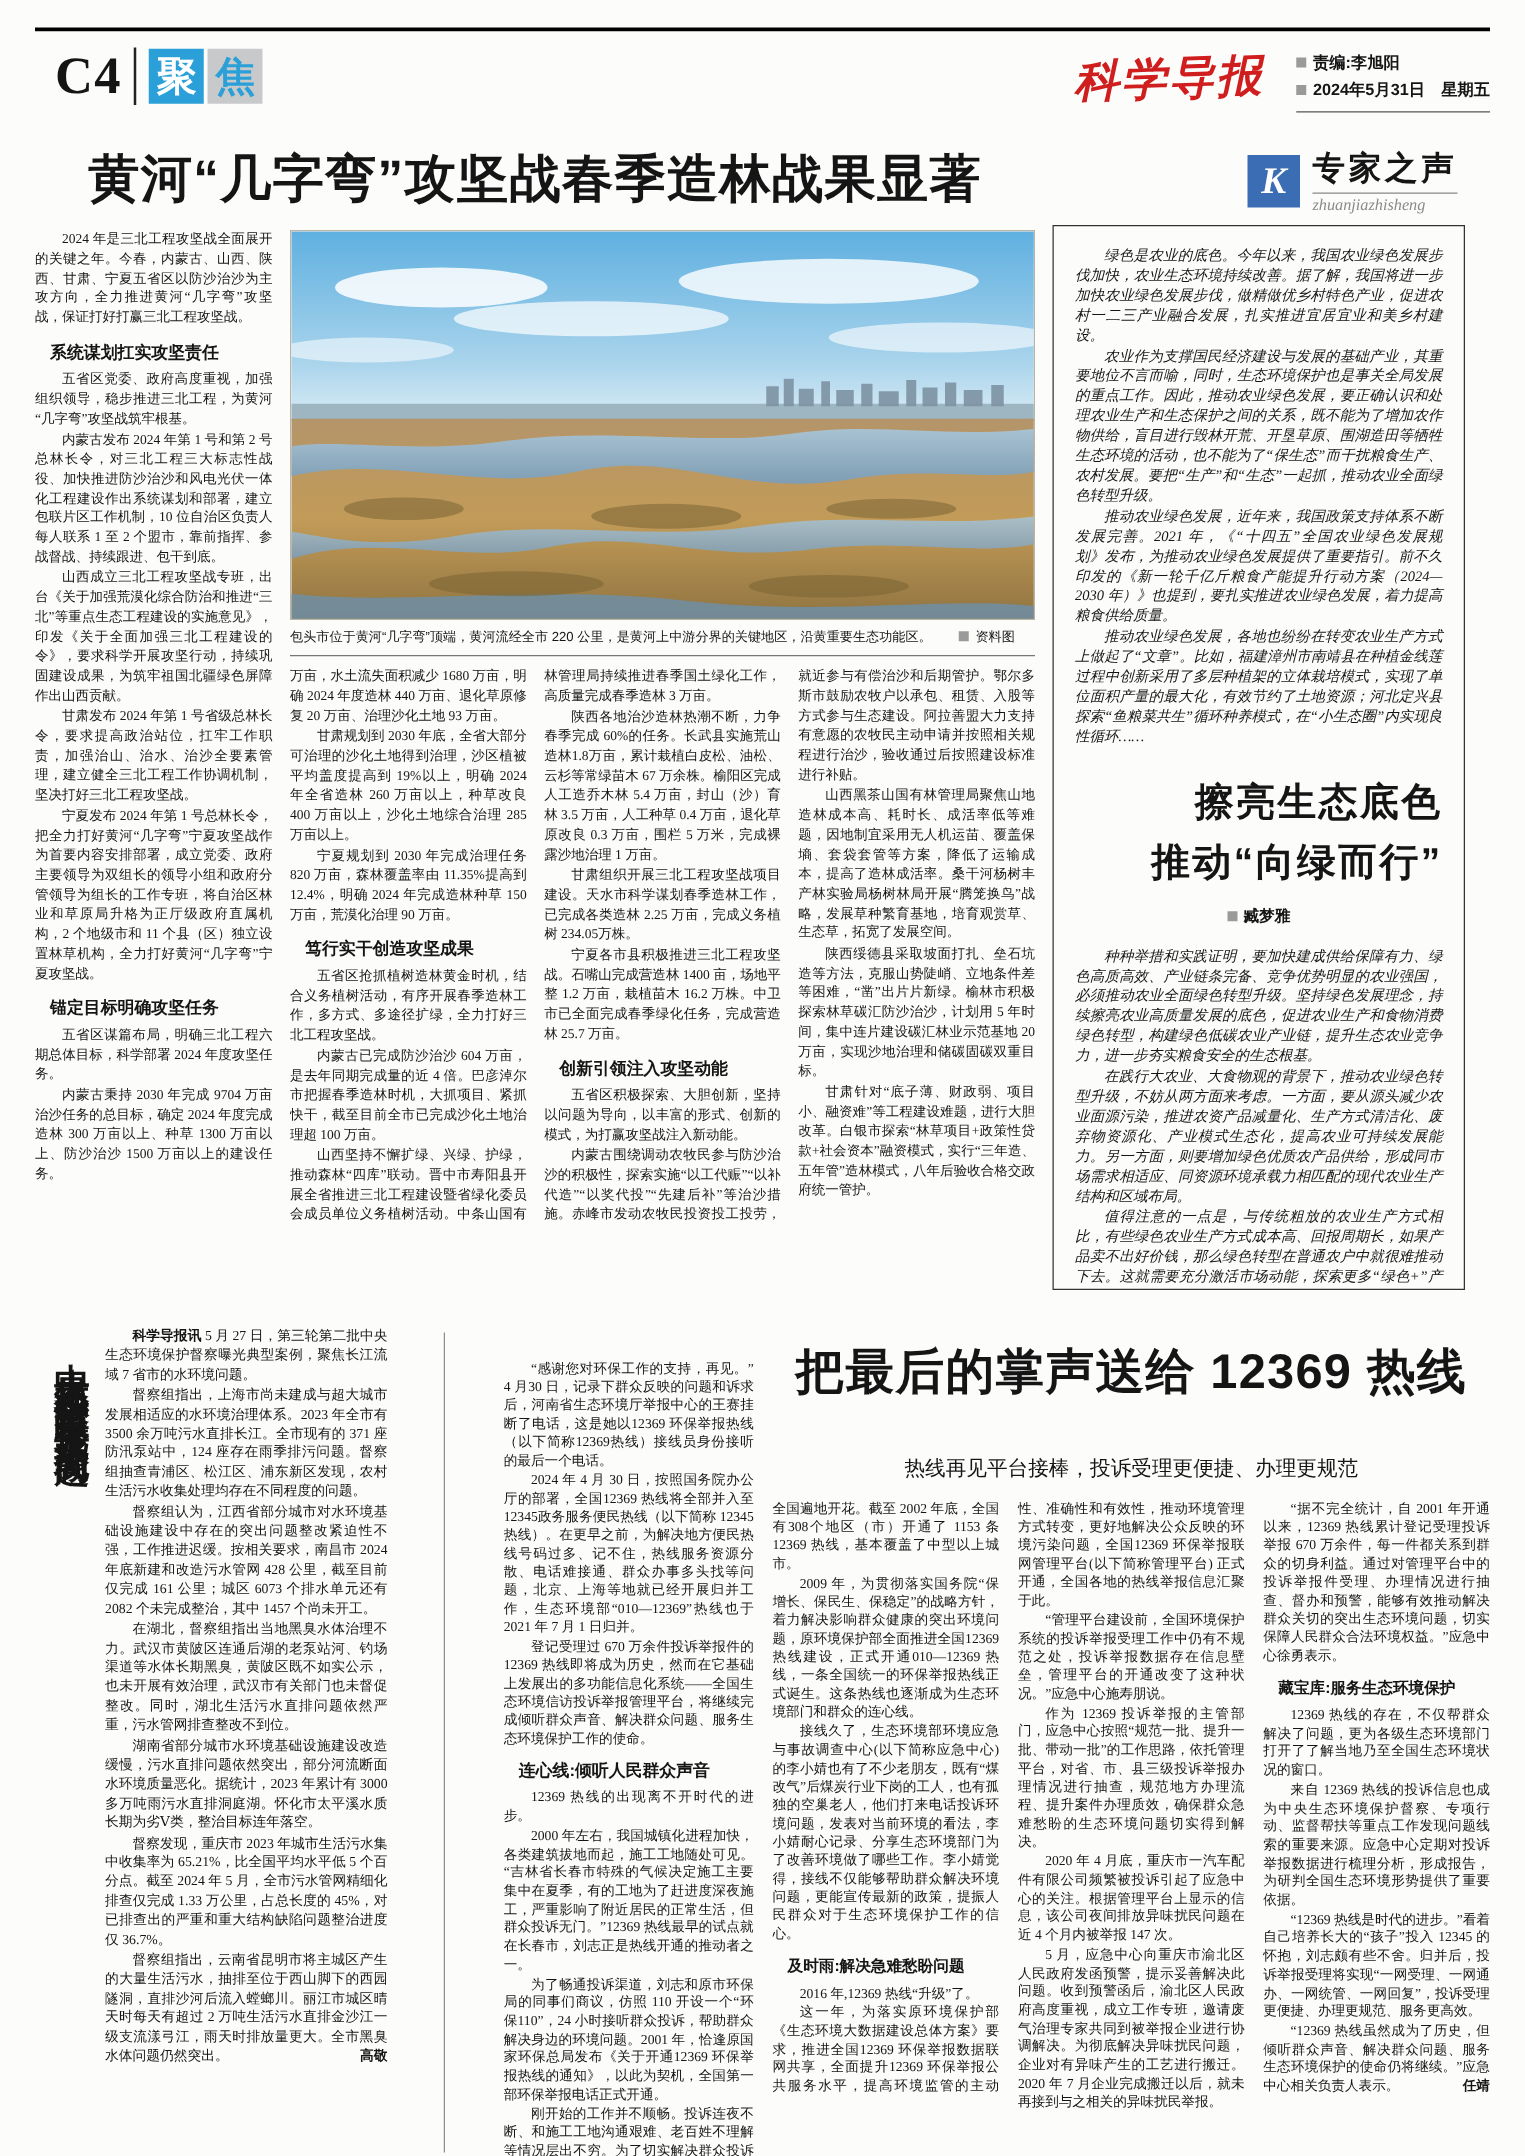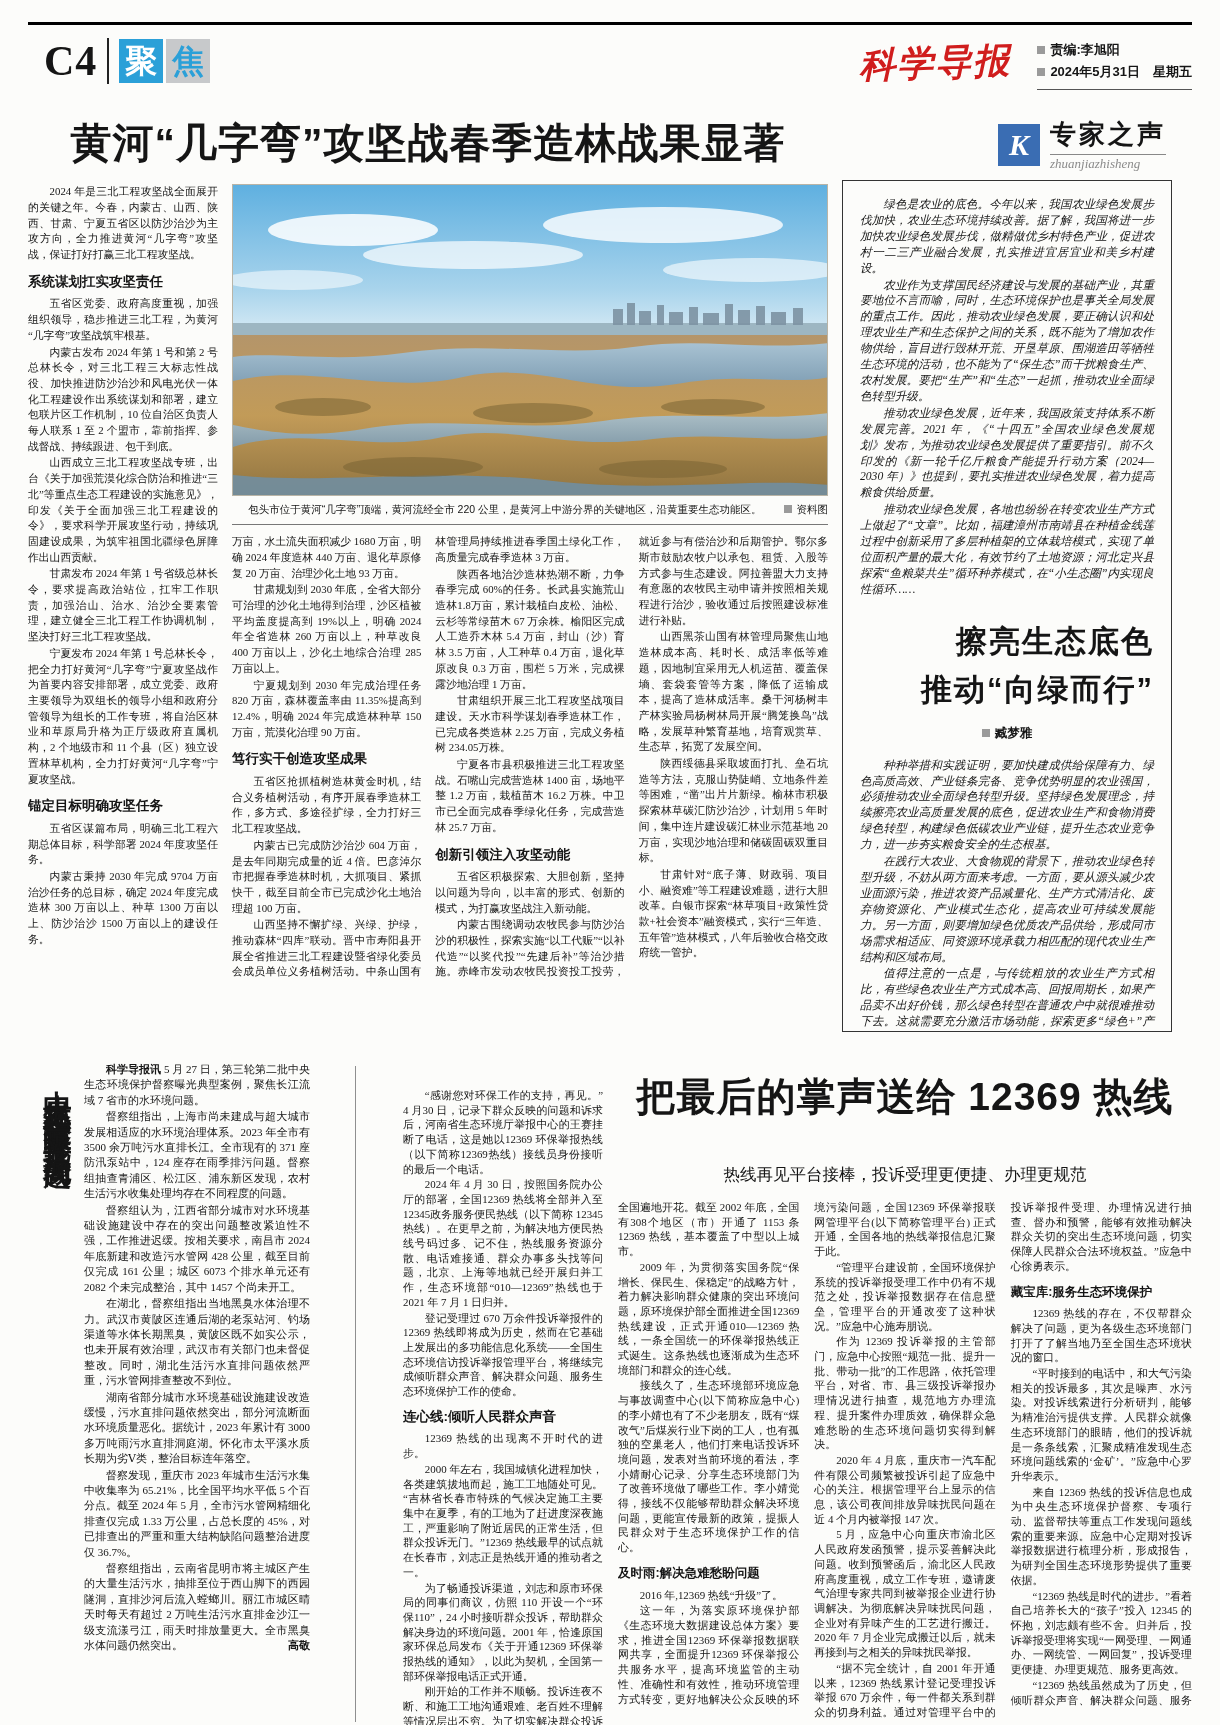--- a/index.html
+++ b/index.html
@@ -25,29 +25,29 @@
   .sq{display:inline-block;width:8px;height:8px;background:#9a9a9a;margin-right:5px;}
   
   .content{display:flex;gap:14px;}
   .left-zone{width:800px;}
   .main-headline{font-family:"Liberation Sans","DejaVu Sans",sans-serif;font-weight:900;
      font-size:41px;letter-spacing:1px;text-align:center;margin:16px 0 16px;line-height:1.2;}
   .main-body{display:flex;gap:14px;}
   .mcol1{width:190px;height:822px;overflow:hidden;font-size:10.8px;line-height:15.7px;text-align:justify;}
   .mrest{width:596px;}
   .photo{width:596px;height:312px;margin:0;overflow:hidden;border:1px solid #b9b4a6;box-sizing:border-box;}
-  .caption{display:flex;justify-content:flex-end;align-items:baseline;font-size:10.5px;
+  .caption{display:flex;justify-content:flex-start;align-items:baseline;font-size:10.5px;
      margin:7px 0 9px;font-family:"Liberation Sans",sans-serif;border-bottom:1px solid #777;padding-bottom:7px;}
   .caption .credit{margin-left:22px;white-space:nowrap;}
   .mcols3{height:448px;column-count:3;column-gap:14px;column-fill:auto;overflow:hidden;
      font-size:10.8px;line-height:15.7px;text-align:justify;}
   .para{margin:0 0 1px;text-indent:2em;text-align:justify;}
   .para.noindent{text-indent:0;}
   .subhead{font-family:"Liberation Sans",sans-serif;font-size:13.5px;font-weight:bold;
-     margin:11px 0 7px;text-indent:0;}
+     margin:11px 12px 7px;text-indent:0;}
   .lead{font-weight:bold;font-family:"Liberation Sans",sans-serif;}
   .author-inline{float:right;font-weight:bold;font-family:"Liberation Sans",sans-serif;padding-left:8px;}
   
   .sidebar{width:330px;}
   .expert-header{display:flex;justify-content:flex-end;align-items:center;gap:10px;
      margin:14px 6px 8px 0;}
   .k-logo{width:42px;height:42px;background:#3a6db3;color:#fff;font-family:"Liberation Serif",serif;
      font-size:30px;font-weight:bold;font-style:italic;text-align:center;line-height:42px;}
   .expert-title .zh{font-size:26px;font-weight:900;letter-spacing:3px;
      font-family:"Liberation Serif",serif;}
@@ -263,20 +263,19 @@
           <h3 class="subhead">及时雨:解决急难愁盼问题</h3>
           <p class="para">2016 年,12369 热线“升级”了。</p>
           <p class="para">这一年，为落实原环境保护部《生态环境大数据建设总体方案》要求，推进全国12369 环保举报数据联网共享，全面提升12369 环保举报公共服务水平，提高环境监管的主动性、准确性和有效性，推动环境管理方式转变，更好地解决公众反映的环境污染问题，全国12369 环保举报联网管理平台(以下简称管理平台) 正式开通，全国各地的热线举报信息汇聚于此。</p>
           <p class="para">“管理平台建设前，全国环境保护系统的投诉举报受理工作中仍有不规范之处，投诉举报数据存在信息壁垒，管理平台的开通改变了这种状况。”应急中心施寿朋说。</p>
           <p class="para">作为 12369 投诉举报的主管部门，应急中心按照“规范一批、提升一批、带动一批”的工作思路，依托管理平台，对省、市、县三级投诉举报办理情况进行抽查，规范地方办理流程、提升案件办理质效，确保群众急难愁盼的生态环境问题切实得到解决。</p>
           <p class="para">2020 年 4 月底，重庆市一汽车配件有限公司频繁被投诉引起了应急中心的关注。根据管理平台上显示的信息，该公司夜间排放异味扰民问题在近 4 个月内被举报 147 次。</p>
           <p class="para">5 月，应急中心向重庆市渝北区人民政府发函预警，提示妥善解决此问题。收到预警函后，渝北区人民政府高度重视，成立工作专班，邀请废气治理专家共同到被举报企业进行协调解决。为彻底解决异味扰民问题，企业对有异味产生的工艺进行搬迁。2020 年 7 月企业完成搬迁以后，就未再接到与之相关的异味扰民举报。</p>
           <p class="para">“据不完全统计，自 2001 年开通以来，12369 热线累计登记受理投诉举报 670 万余件，每一件都关系到群众的切身利益。通过对管理平台中的投诉举报件受理、办理情况进行抽查、督办和预警，能够有效推动解决群众关切的突出生态环境问题，切实保障人民群众合法环境权益。”应急中心徐勇表示。</p>
           <h3 class="subhead">藏宝库:服务生态环境保护</h3>
           <p class="para">12369 热线的存在，不仅帮群众解决了问题，更为各级生态环境部门打开了了解当地乃至全国生态环境状况的窗口。</p>
-          <p class="para">“平时接到的电话中，和大气污染相关的投诉最多，其次是噪声、水污染。对投诉线索进行分析研判，能够为精准治污提供支撑。人民群众就像生态环境部门的眼睛，他们的投诉就是一条条线索，汇聚成精准发现生态环境问题线索的‘金矿’。”应急中心罗升华表示。</p>
           <p class="para">来自 12369 热线的投诉信息也成为中央生态环境保护督察、专项行动、监督帮扶等重点工作发现问题线索的重要来源。应急中心定期对投诉举报数据进行梳理分析，形成报告，为研判全国生态环境形势提供了重要依据。</p>
           <p class="para">“12369 热线是时代的进步。”看着自己培养长大的“孩子”投入 12345 的怀抱，刘志颇有些不舍。归并后，投诉举报受理将实现“一网受理、一网通办、一网统管、一网回复”，投诉受理更便捷、办理更规范、服务更高效。</p>
           <p class="para">“12369 热线虽然成为了历史，但倾听群众声音、解决群众问题、服务生态环境保护的使命仍将继续。”应急中心相关负责人表示。<span class="author-inline">任靖</span></p>
         </div>
     </article>
   </div>
 </div>
 
 </body></html>

